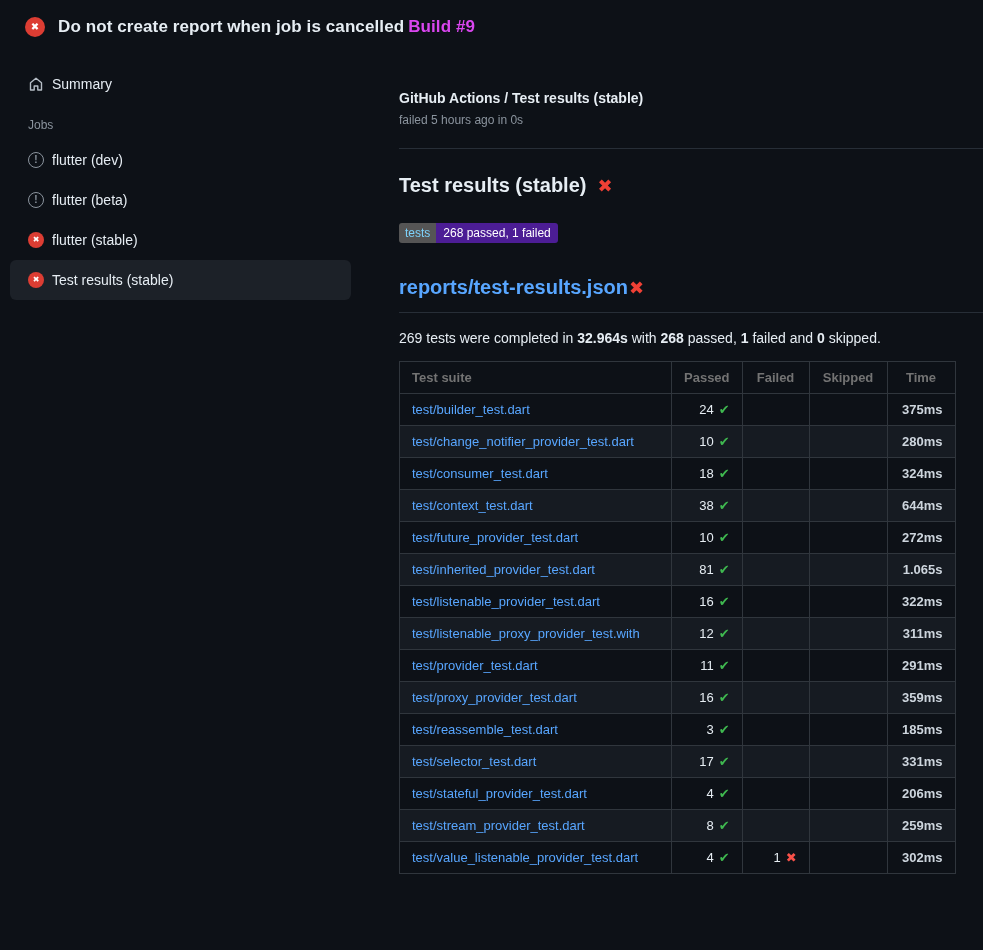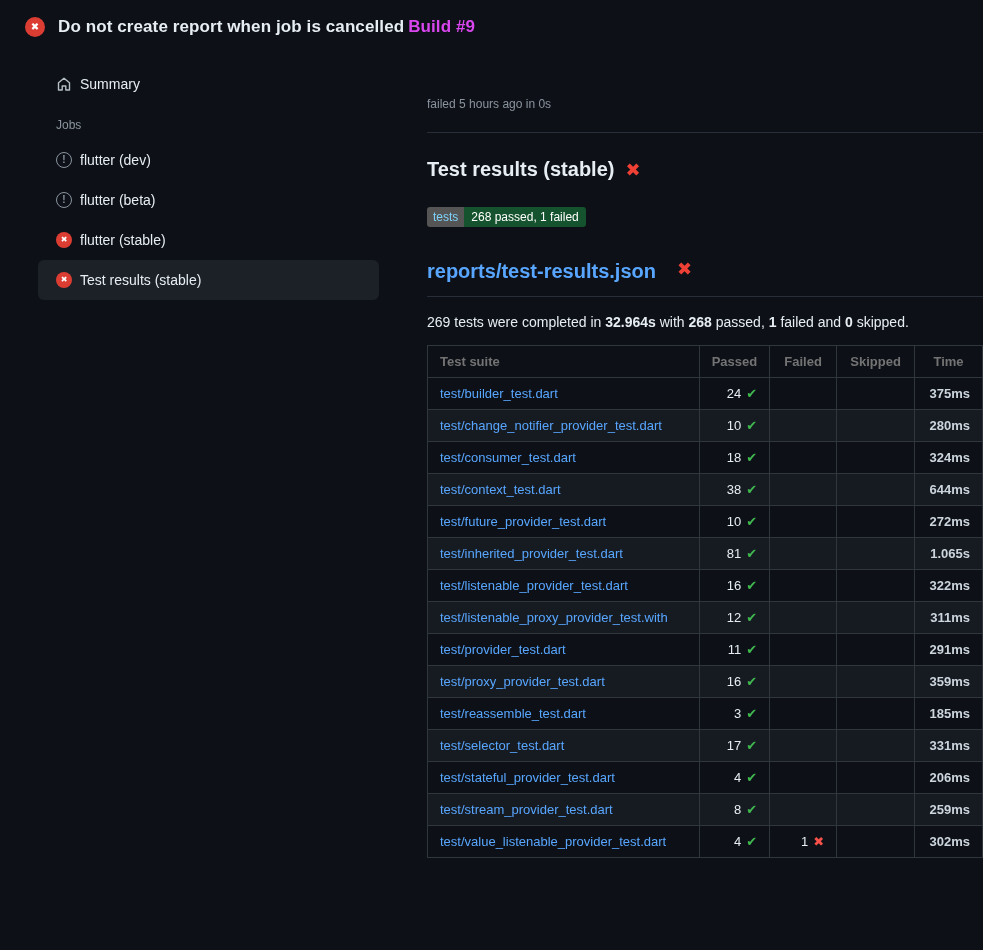--- a/index.html
+++ b/index.html
@@ -21,21 +21,21 @@
     background:#dc3d33; color:#fff; border-radius:50%; font-weight:bold;
     flex-shrink:0; line-height:1;
   }
   .x-circle.lg { width:20px; height:20px; font-size:10px; }
   .x-circle.sm { width:16px; height:16px; font-size:8px; }
   h1 { font-size:17px; font-weight:700; letter-spacing:.1px; }
   .build { color:#d946ef; font-weight:600; margin-left:4px; }
 
   
   .layout { display:flex; align-items:flex-start; }
-  .sidebar { width:361px; flex-shrink:0; padding:16px 10px 0 10px;margin-left:28px; }
+  .sidebar { width:361px; flex-shrink:0; padding:16px 10px 0 10px; }
   .side-item {
     display:flex; align-items:center; gap:8px;
     height:40px; padding:0 12px 0 18px; border-radius:6px;
     font-size:14px; cursor:pointer; color:#e6edf3;
   }
   .side-item.summary { height:36px; margin-bottom:6px; }
   .side-item.selected { background:#1c2128; }
   .side-item .label { white-space:nowrap; }
   .jobs-label { color:#8b949e; font-size:12px; margin:16px 0 8px 18px; }
   .neutral-circle {
@@ -51,25 +51,25 @@
   .status-line { font-size:12px; color:#8b949e; margin-top:7px; }
   .divider { border:0; border-top:1px solid #272e37; margin-top:21px; }
   .section-title {
     margin-top:25px; font-size:20px; font-weight:700;
     display:flex; align-items:center; gap:11px;
   }
   .emoji-cross { color:#ef4035; font-size:18px; font-weight:700; line-height:1; }
 
   .badge { display:inline-flex; margin-top:26px; font-size:12px; border-radius:3px; overflow:hidden; line-height:1; }
   .badge-left  { background:#555555; color:#7dd3fc; padding:4px 6px; }
-  .badge-right { background:#14532d; color:#ffffff; padding:4px 7px; }
+  .badge-right { background:#4c1d95; color:#ffffff; padding:4px 7px; }
 
   .report-title {
     margin-top:33px; font-size:20px; font-weight:700; color:#58a6ff;
-    display:flex; gap:21px;
+    display:flex; align-items:center; gap:1px;
     padding-bottom:13px; border-bottom:1px solid #272e37;
     text-decoration:none; cursor:pointer;
   }
   .summary-line { margin-top:17px; font-size:14px; color:#e6edf3; }
   .summary-line strong { font-weight:700; }
 
   
   table { margin-top:15px; border-collapse:collapse; font-size:13px; table-layout:fixed; }
   col.c-suite   { width:272px; }
   col.c-passed  { width:68px; }
@@ -119,20 +119,21 @@
       <span class="x-circle sm">✖</span>
       <span class="label">flutter (stable)</span>
     </div>
     <div class="side-item selected">
       <span class="x-circle sm">✖</span>
       <span class="label">Test results (stable)</span>
     </div>
   </aside>
 
   <main>
+    <div class="breadcrumb">GitHub Actions / Test results (stable)</div>
     <div class="status-line">failed 5 hours ago in 0s</div>
     <hr class="divider">
 
     <h3 class="section-title">
       <span>Test results (stable)</span>
       <span class="emoji-cross">✖</span>
     </h3>
 
     <span class="badge">
       <span class="badge-left">tests</span>

